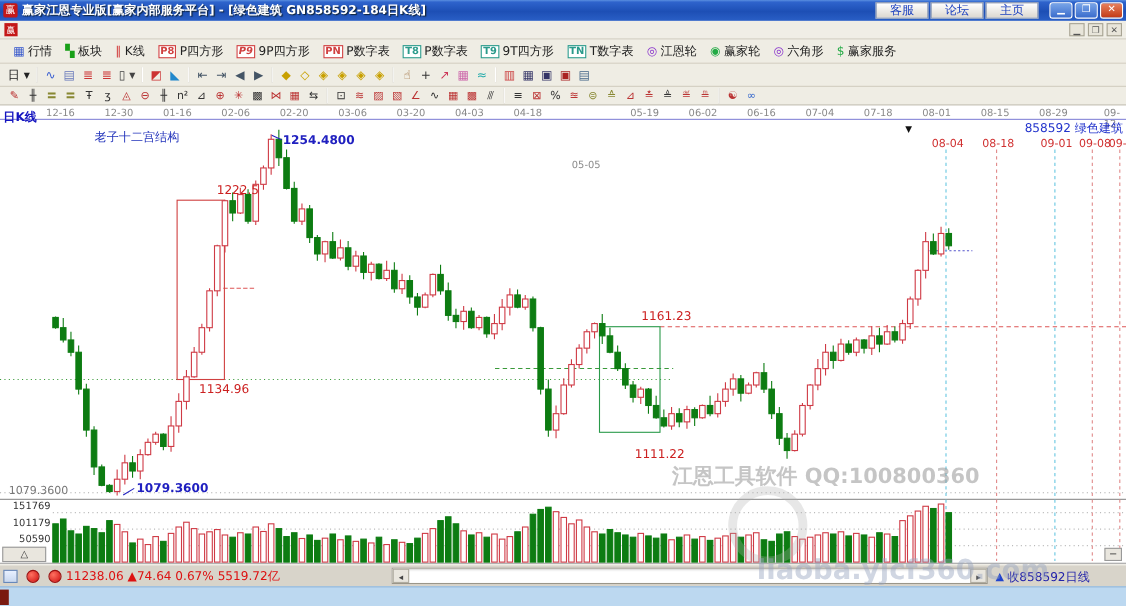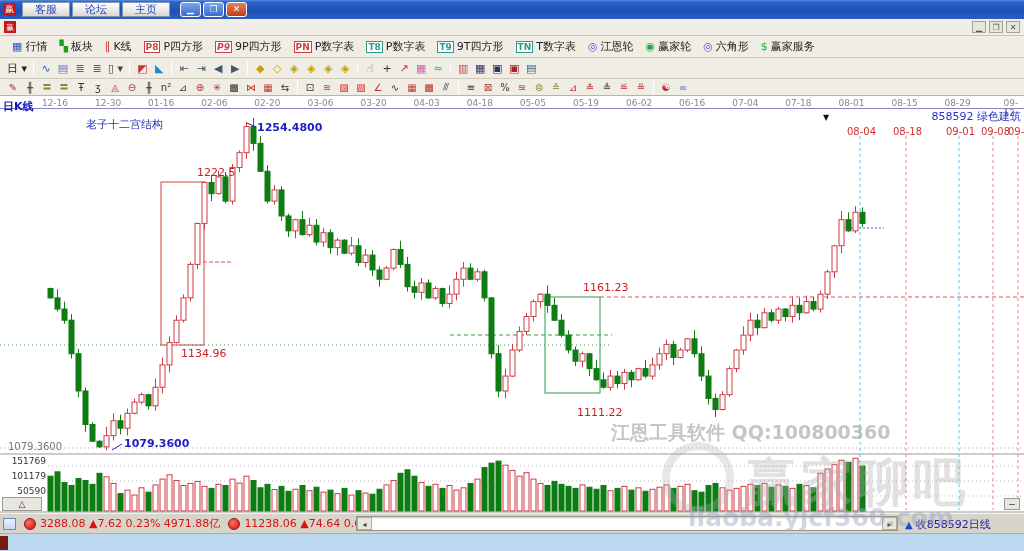--- a/index.html
+++ b/index.html
@@ -99,20 +99,21 @@
     border-top:1px solid #8fb4d8; display:flex; align-items:center; color:#10131f; font-size:12px; }
   .qb-ic { width:8px; height:14px; background:#7a1a10; margin-right:6px; }
 </style>
 </head>
 <body>
 
 <div id="app">
 
   <div class="titlebar">
     <div class="title-logo">赢</div>
+    <div class="title-text">赢家江恩专业版[赢家内部服务平台] - [绿色建筑  GN858592-184日K线]</div>
     <span id="title-btns"><span class="title-btn">客服</span><span class="title-btn">论坛</span><span class="title-btn">主页</span></span>
     <div class="winbtns" id="win-btns">
         <span class="winbtn">▁</span>
         <span class="winbtn">❐</span>
         <span class="winbtn close">✕</span>
       </div>
   </div>
 
   <div class="menubar">
     <div class="menu-logo">赢</div>
@@ -263,21 +264,21 @@
     <div id="date-axis">
         <span class="axis-date" style="left: 55px;">12-16</span>
         <span class="axis-date" style="left: 108.1px;">12-30</span>
         <span class="axis-date" style="left: 161.2px;">01-16</span>
         <span class="axis-date" style="left: 214.3px;">02-06</span>
         <span class="axis-date" style="left: 267.4px;">02-20</span>
         <span class="axis-date" style="left: 320.5px;">03-06</span>
         <span class="axis-date" style="left: 373.6px;">03-20</span>
         <span class="axis-date" style="left: 426.7px;">04-03</span>
         <span class="axis-date" style="left: 479.8px;">04-18</span>
-        <span class="axis-date" style="left: 532.9px;">05-05</span>
+        <span class="axis-date" style="left: 532.9px; margin-top: 48px;">05-05</span>
         <span class="axis-date" style="left: 586px;">05-19</span>
         <span class="axis-date" style="left: 639.1px;">06-02</span>
         <span class="axis-date" style="left: 692.2px;">06-16</span>
         <span class="axis-date" style="left: 745.3px;">07-04</span>
         <span class="axis-date" style="left: 798.4px;">07-18</span>
         <span class="axis-date" style="left: 851.5px;">08-01</span>
         <span class="axis-date" style="left: 904.6px;">08-15</span>
         <span class="axis-date" style="left: 957.7px;">08-29</span>
         <span class="axis-date" style="left: 1010.8px;">09-12</span>
       </div>
@@ -680,28 +681,26 @@
         <span class="voltick" style="top: 360px;">151769</span>
         <span class="voltick" style="top: 375px;">101179</span>
         <span class="voltick" style="top: 390px;">50590</span>
       </div>
     <div class="corner-btn">△</div>
     <div class="minus-btn">−</div>
   </div>
 
   <div class="wm wm1">江恩工具软件  QQ:100800360</div>
   <div class="wm-circle"></div>
-  <div class="wm wm2">赢家聊吧</div>
   <div class="wm wm3">liaoba.yjcf360.com</div>
 
   <div class="statusbar">
     <div class="sb-quotes" id="sb-quotes">
         <span class="sb-grid-ic"></span>
         <span class="sb-round"></span>
-        <span class="sb-quote">3288.08 ▲7.62 0.23% 4971.88亿</span>
         <span class="sb-round"></span>
         <span class="sb-quote">11238.06 ▲74.64 0.67% 5519.72亿</span>
       </div>
     <div class="sb-scroll">
       <div class="sb-arrow">◂</div>
       <div class="sb-arrow right">▸</div>
     </div>
     <div class="sb-right">
       <span class="sb-ant">▲</span>
       <span>收858592日线</span>

